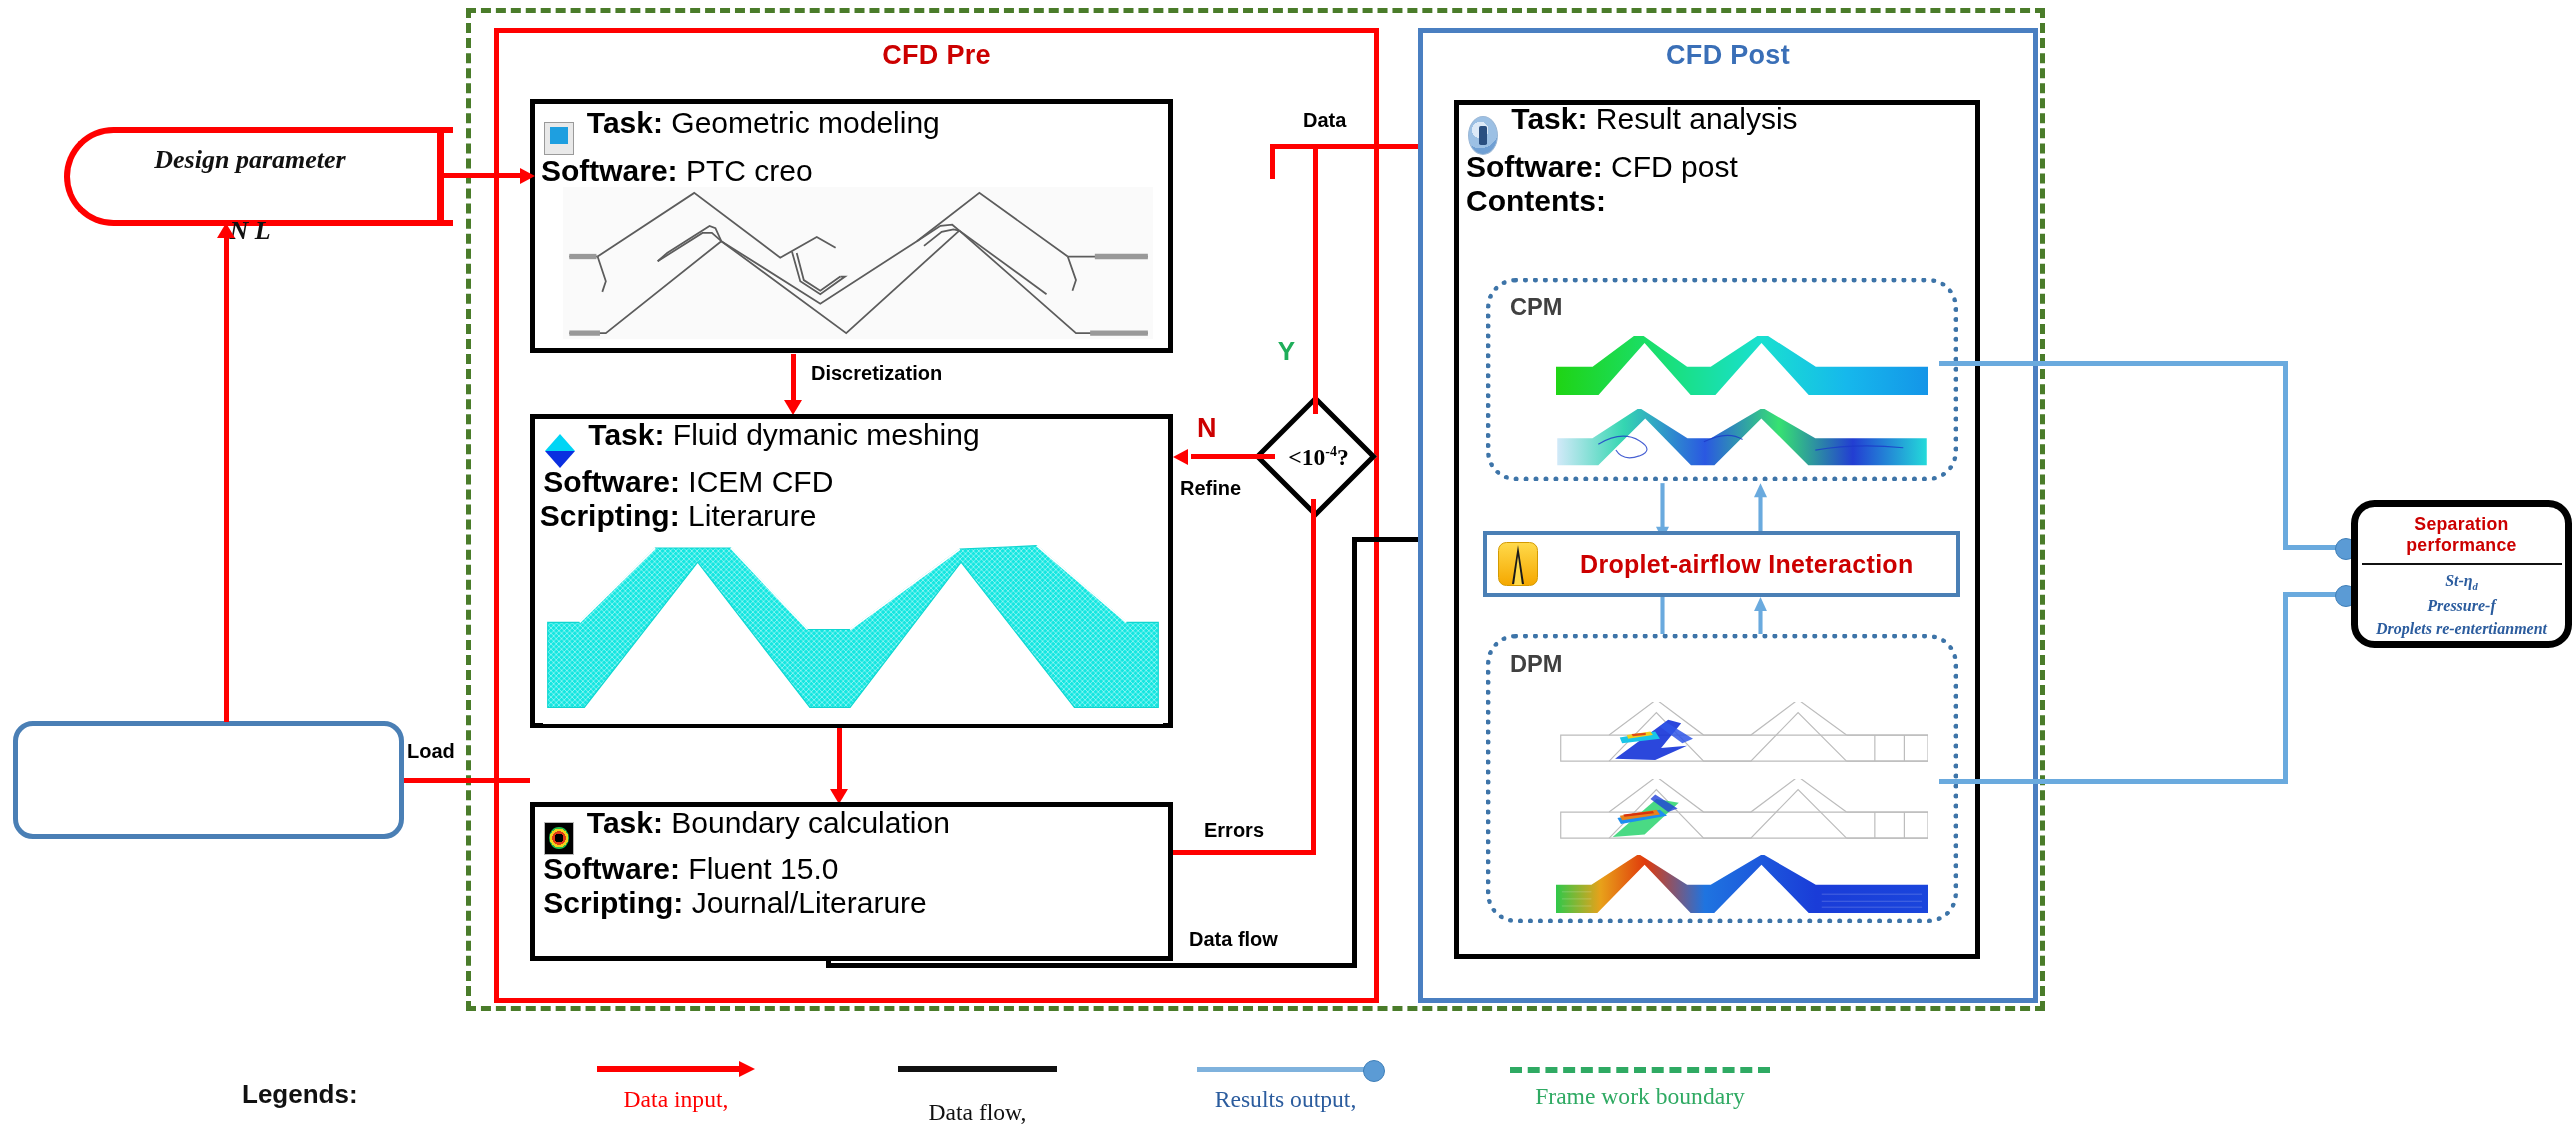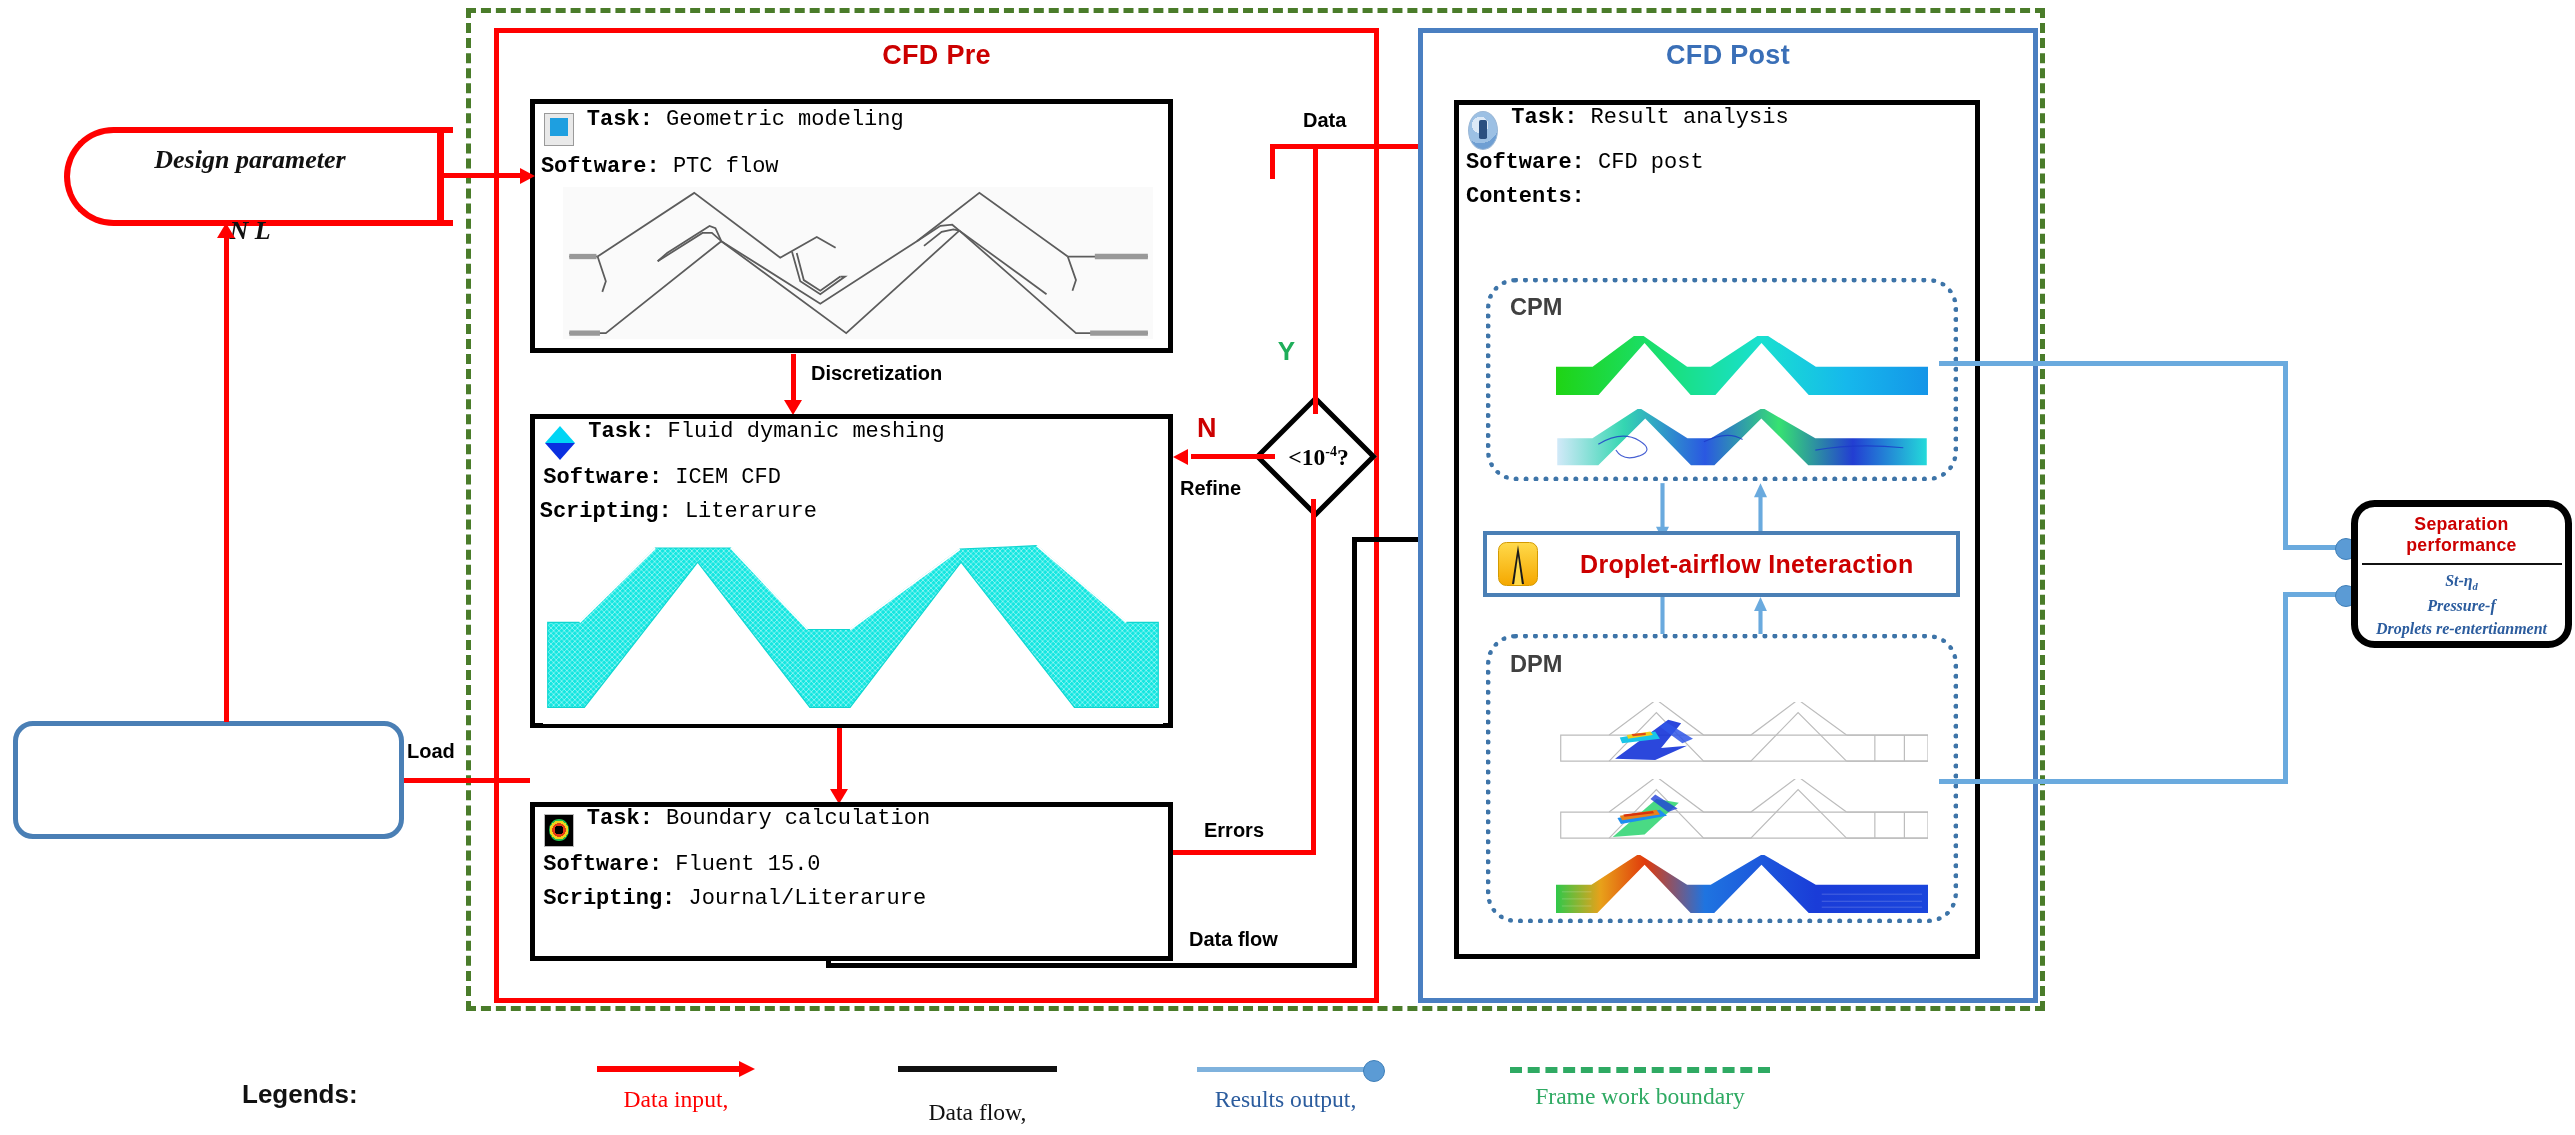--- a/index.html
+++ b/index.html
@@ -65,21 +65,21 @@
   .sanstxt{font-family:"Liberation Sans",sans-serif;font-weight:bold;}
 
   .sect-title{
     font-family:"Liberation Sans",sans-serif;font-weight:bold;
     font-size:27px;text-align:center;letter-spacing:0.3px;
   }
   .t-red{color:#cc0000;}
   .t-blue{color:#3a6fb7;}
   .t-green{color:#1fae5a;}
 
-  .taskline{font-family:Liberation Mono, monospace;font-size:22px;color:#000;white-space:nowrap;}
+  .taskline{font-family:Liberation Sans, sans-serif;font-size:30px;color:#000;white-space:nowrap;}
   .taskline b{font-weight:bold;}
 
   .edge-label{font-family:"Liberation Sans",sans-serif;font-weight:bold;font-size:20px;color:#000;white-space:nowrap;}
 
   .sublabel{font-family:"Liberation Sans",sans-serif;font-weight:bold;font-size:23.6px;color:#404040;}
 
   
   .ln-red{background:#ff0000;}
   .ln-black{background:#000;}
   .ln-blue{background:#6aaade;}
@@ -184,21 +184,21 @@
   <div class="abs taskbox" style="left:530px;top:99px;width:643px;height:254px;">
     <div class="abs" style="left:9.4px;top:9.4px;">
       <span class="ico ico-creo"></span>
       <span class="taskline" style="margin-left:10.6px;position:relative;top:-7px;">
         <b>Task:</b>
         <span>Geometric modeling</span>
       </span>
     </div>
     <div class="abs taskline" style="left:5.9px;top:50px;">
       <b>Software:</b>
-      <span>PTC flow</span>
+      <span>PTC creo</span>
     </div>
 
     <div class="abs" style="left:28px;top:83px;width:590px;height:152px;background:#fafafa;">
       <svg viewBox="0 0 1000 258" width="590" height="152">
         <g fill="none" stroke="#5c5c5c" stroke-width="3">
           <path d="M10 118 L58 118"></path>
           <path d="M58 118 L72 160 L66 178"></path>
           <path d="M58 118 L222 10 L368 120 L430 85 L462 103"></path>
           <path d="M160 126 L236 78 L252 78 L268 92"></path>
           <path d="M160 126 L176 112 L248 66 L258 70 L268 92"></path>

